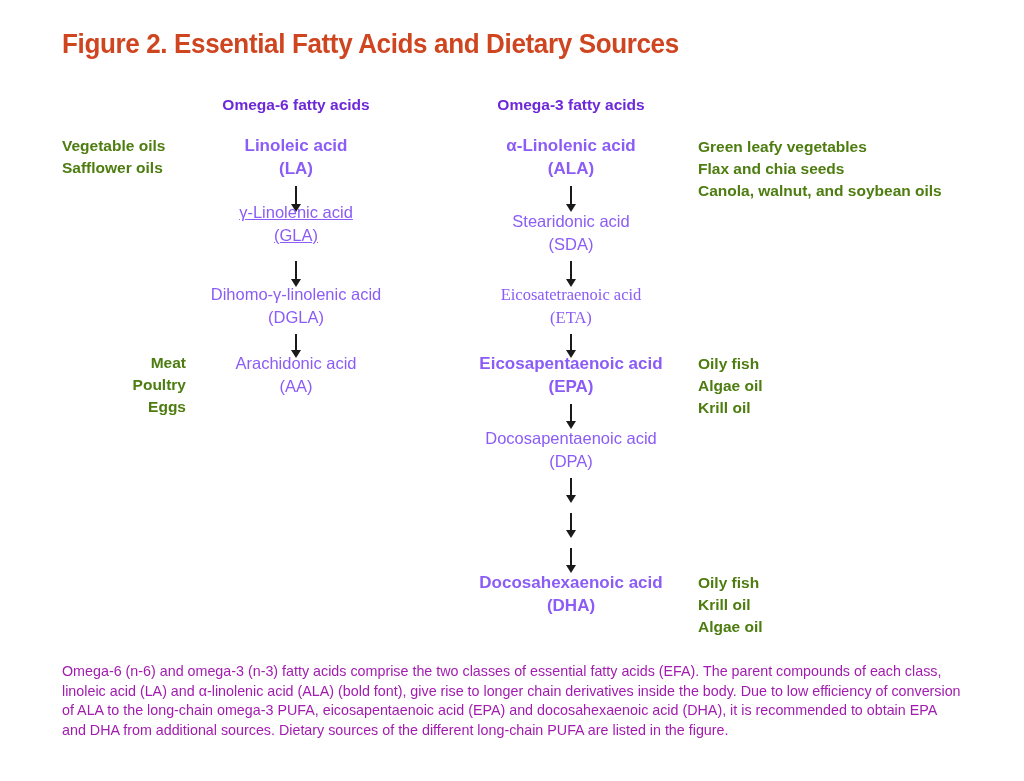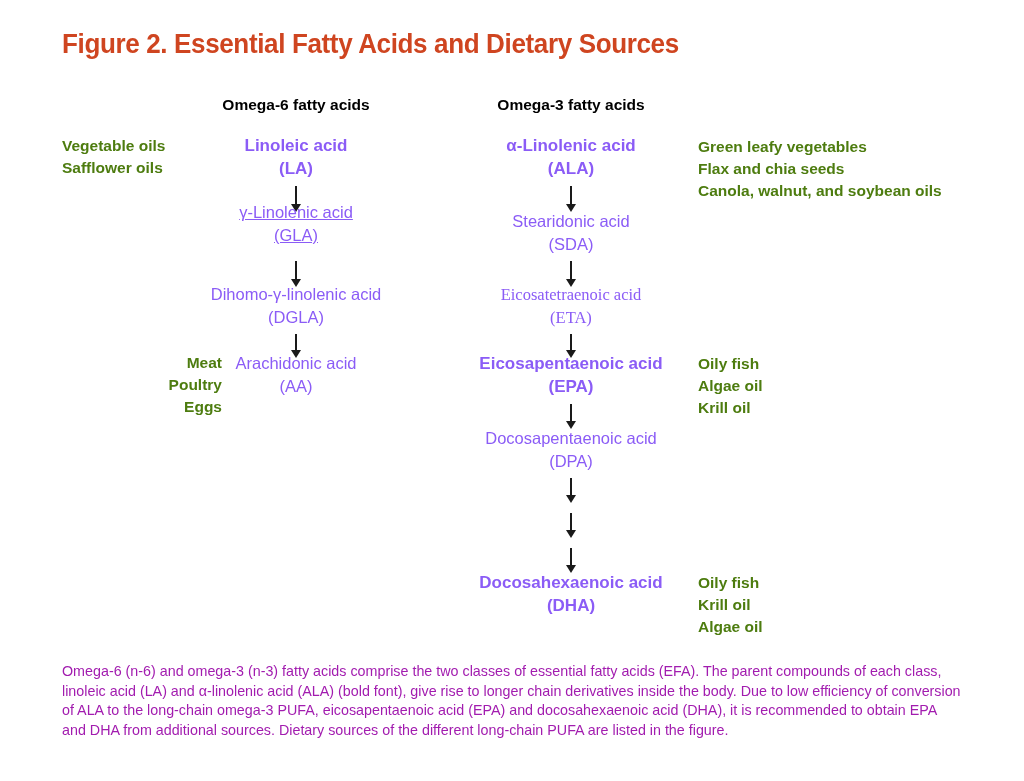--- a/index.html
+++ b/index.html
@@ -36,21 +36,21 @@
     left: 0;
     top: 0;
     width: 1024px;
     height: 660px;
   }
 
   .col-header {
     position: absolute;
     font-size: 15.5px;
     font-weight: bold;
-    color: #000000;
+    color: #6d28d9;
     white-space: nowrap;
     transform: translateX(-50%);
   }
   #header-omega6 { left: 296px; top: 96px; }
   #header-omega3 { left: 571px; top: 96px; }
 
   
   .node {
     position: absolute;
     transform: translateX(-50%);
@@ -212,21 +212,21 @@
   <div class="node bold" style="left:571px; top:571px;">
     <span>Docosahexaenoic acid</span>
     <span class="abbrev">(DHA)</span>
   </div>
 
   <div class="sources" style="left:62px; top:135px;">
     <div>Vegetable oils</div>
     <div>Safflower oils</div>
   </div>
 
-  <div class="sources right-align" style="left:186px; top:352px;margin-left:36px;">
+  <div class="sources right-align" style="left:186px; top:352px;">
     <div>Meat</div>
     <div>Poultry</div>
     <div>Eggs</div>
   </div>
 
   <div class="sources" style="left:698px; top:136px;">
     <div>Green leafy vegetables</div>
     <div>Flax and chia seeds</div>
     <div>Canola, walnut, and soybean oils</div>
   </div>

